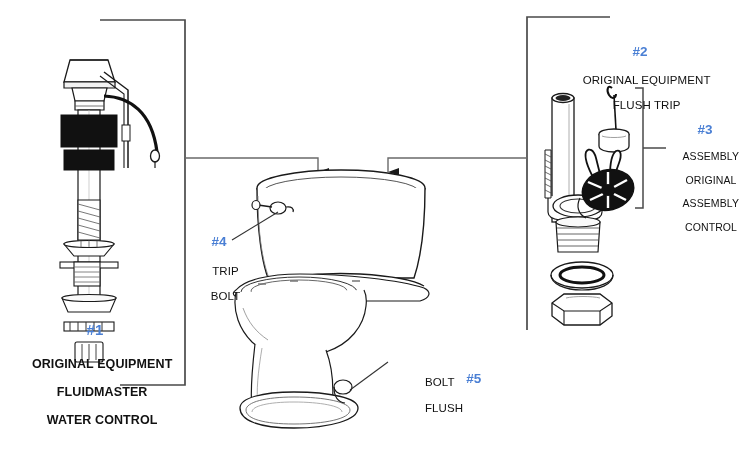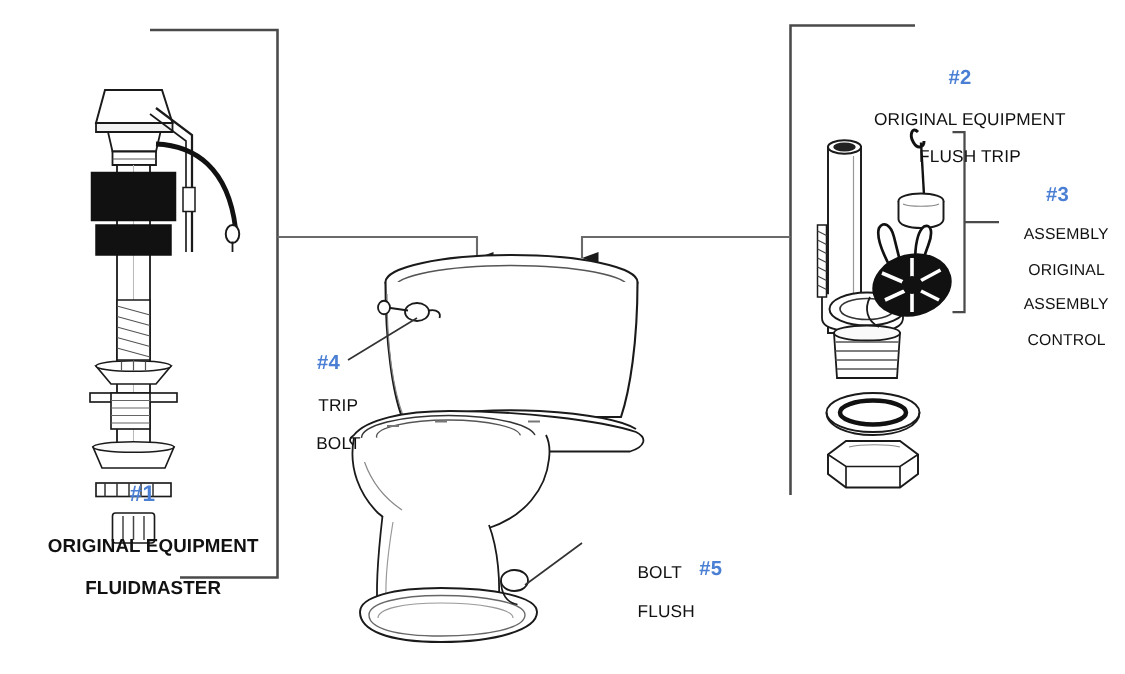--- a/index.html
+++ b/index.html
@@ -249,20 +249,21 @@
       </g>
       <path d="M580,198 C576,206 578,214 586,218" fill="none" stroke="#1a1a1a" stroke-width="1.2"></path>
     </g>
 
   </svg>
 
   <div class="lbl lbl-bold" id="lbl1">
     <span class="num num-lg n">#1</span>
     <span>ORIGINAL EQUIPMENT</span><br>
     <span>FLUIDMASTER</span><br>
+    <span>WATER CONTROL</span>
   </div>
 
   <div class="lbl lbl-reg" id="lbl2">
     <span class="num num-md n">#2</span>
     <span>ORIGINAL EQUIPMENT</span><br>
     <span>FLUSH TRIP</span>
   </div>
 
   <div class="lbl lbl-sm" id="lbl3">
     <span class="num num-md n">#3</span>

